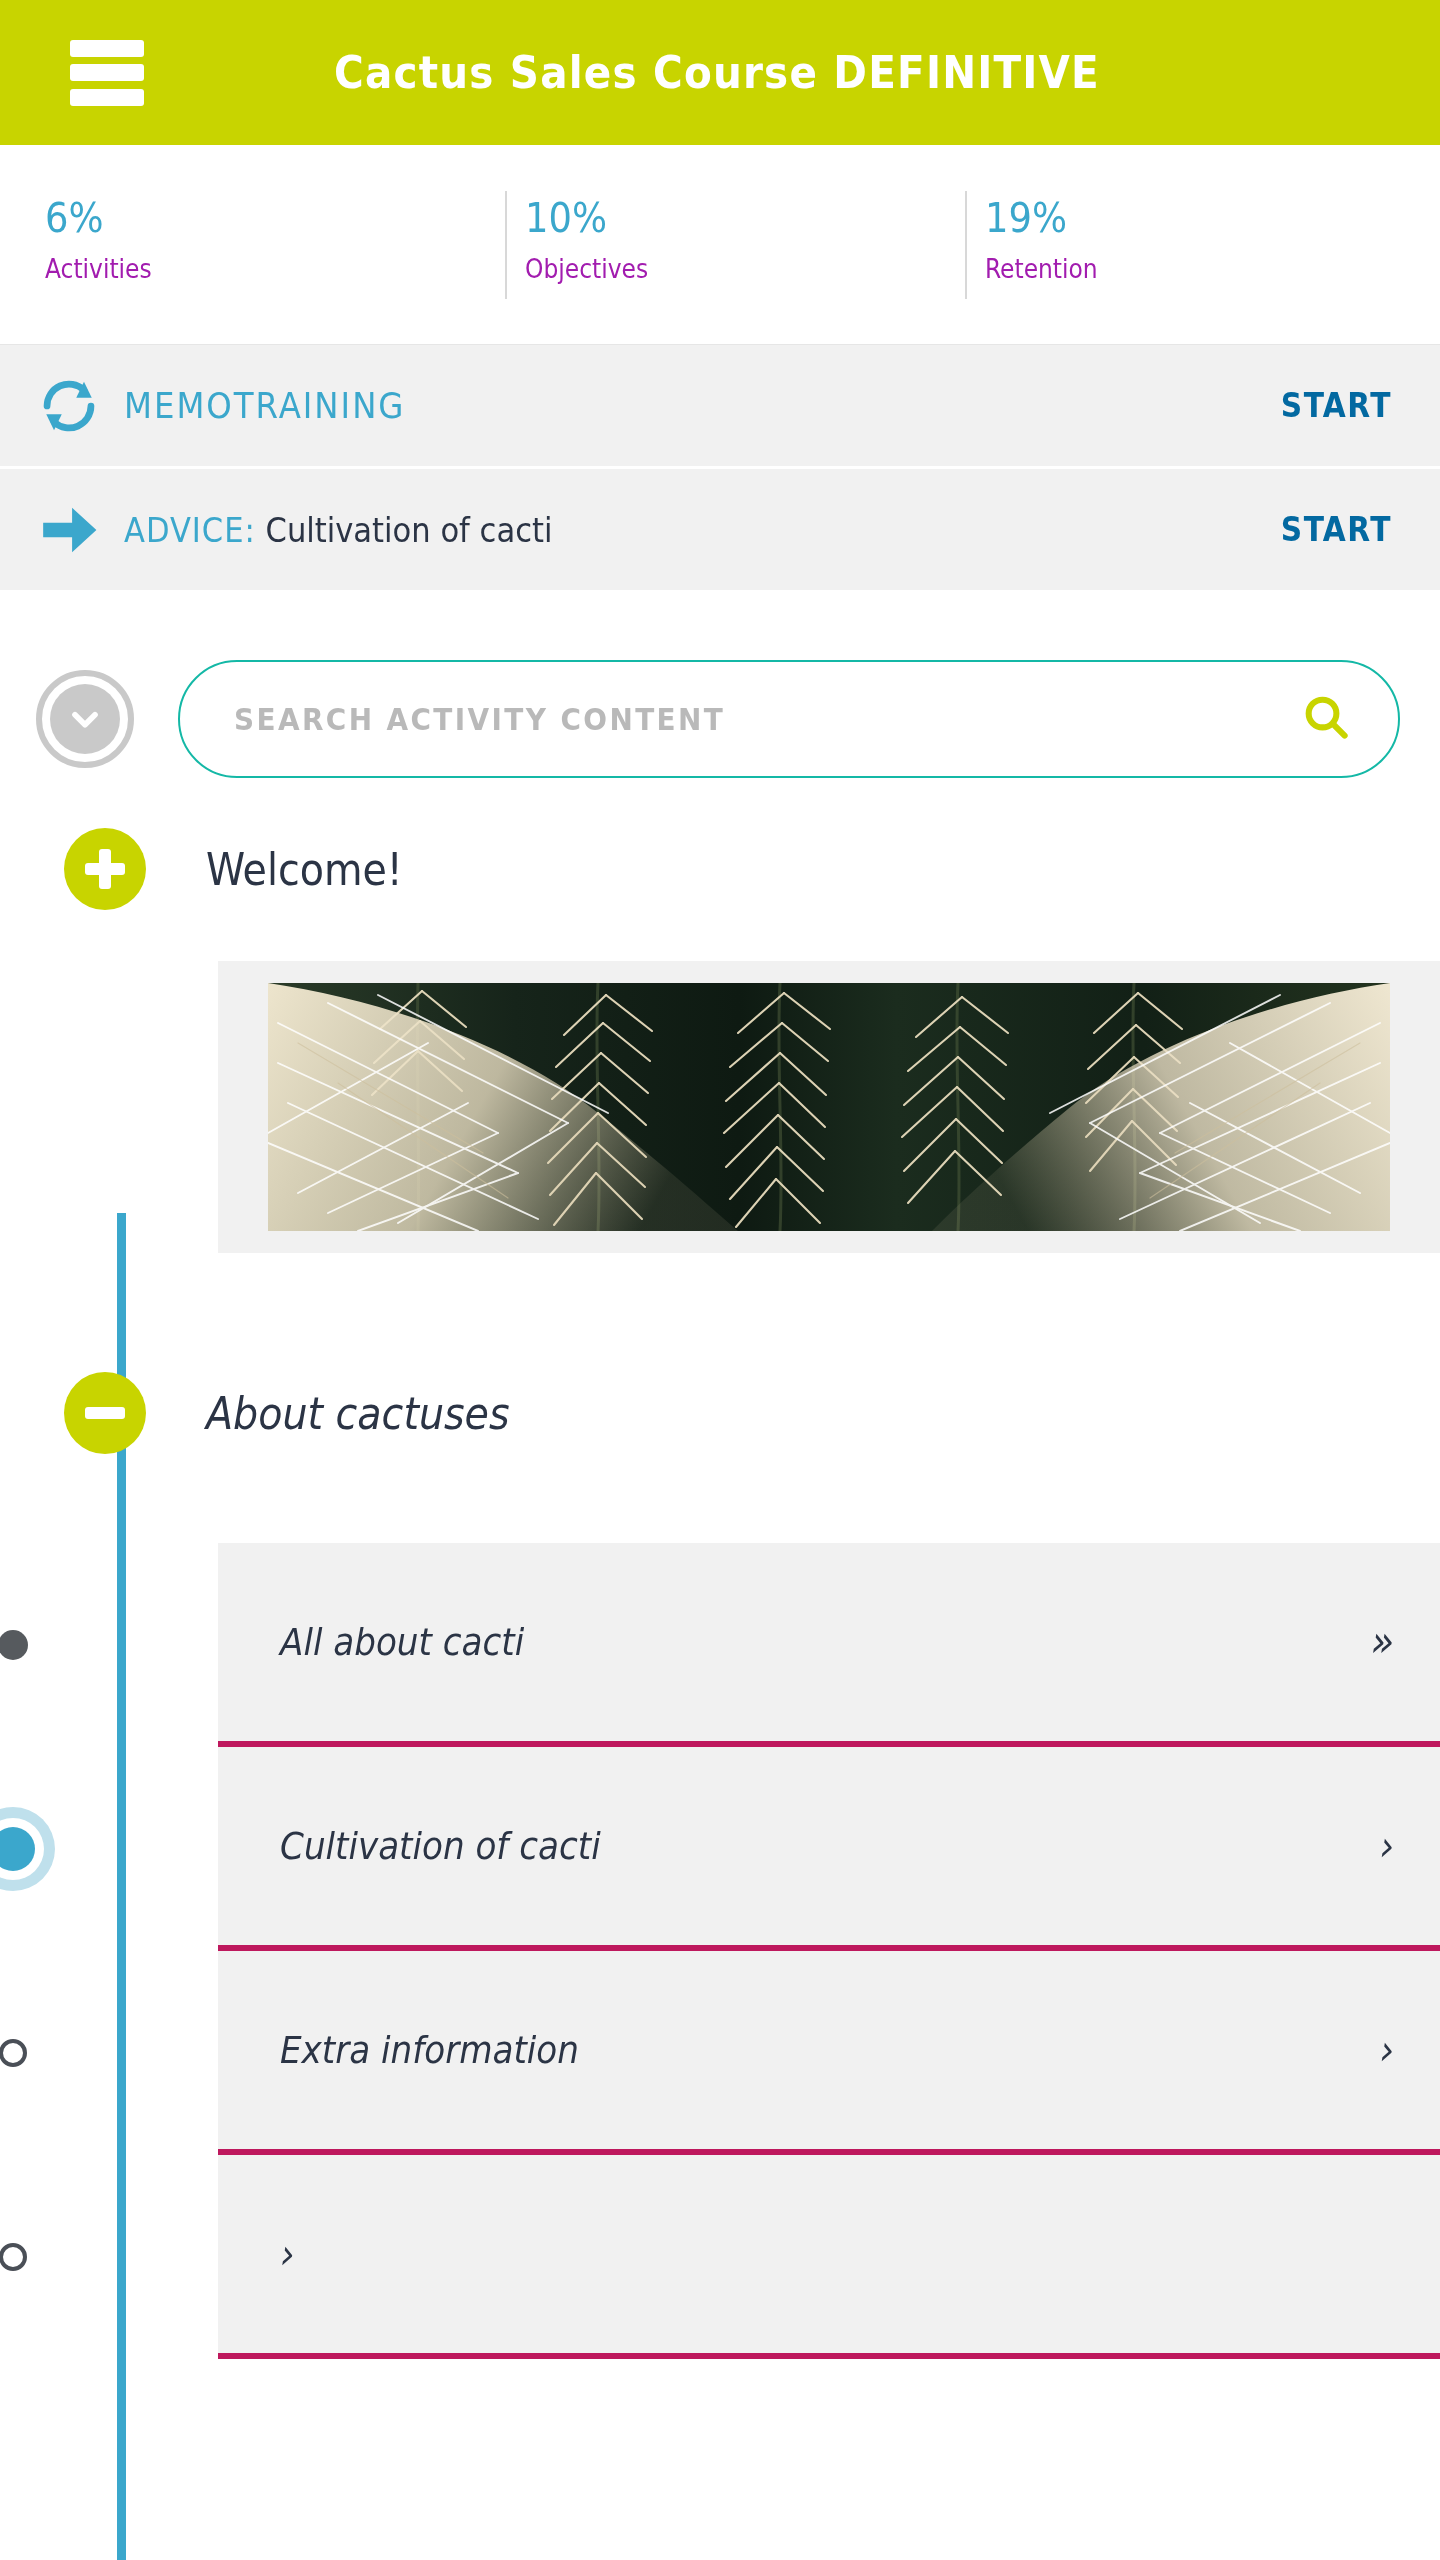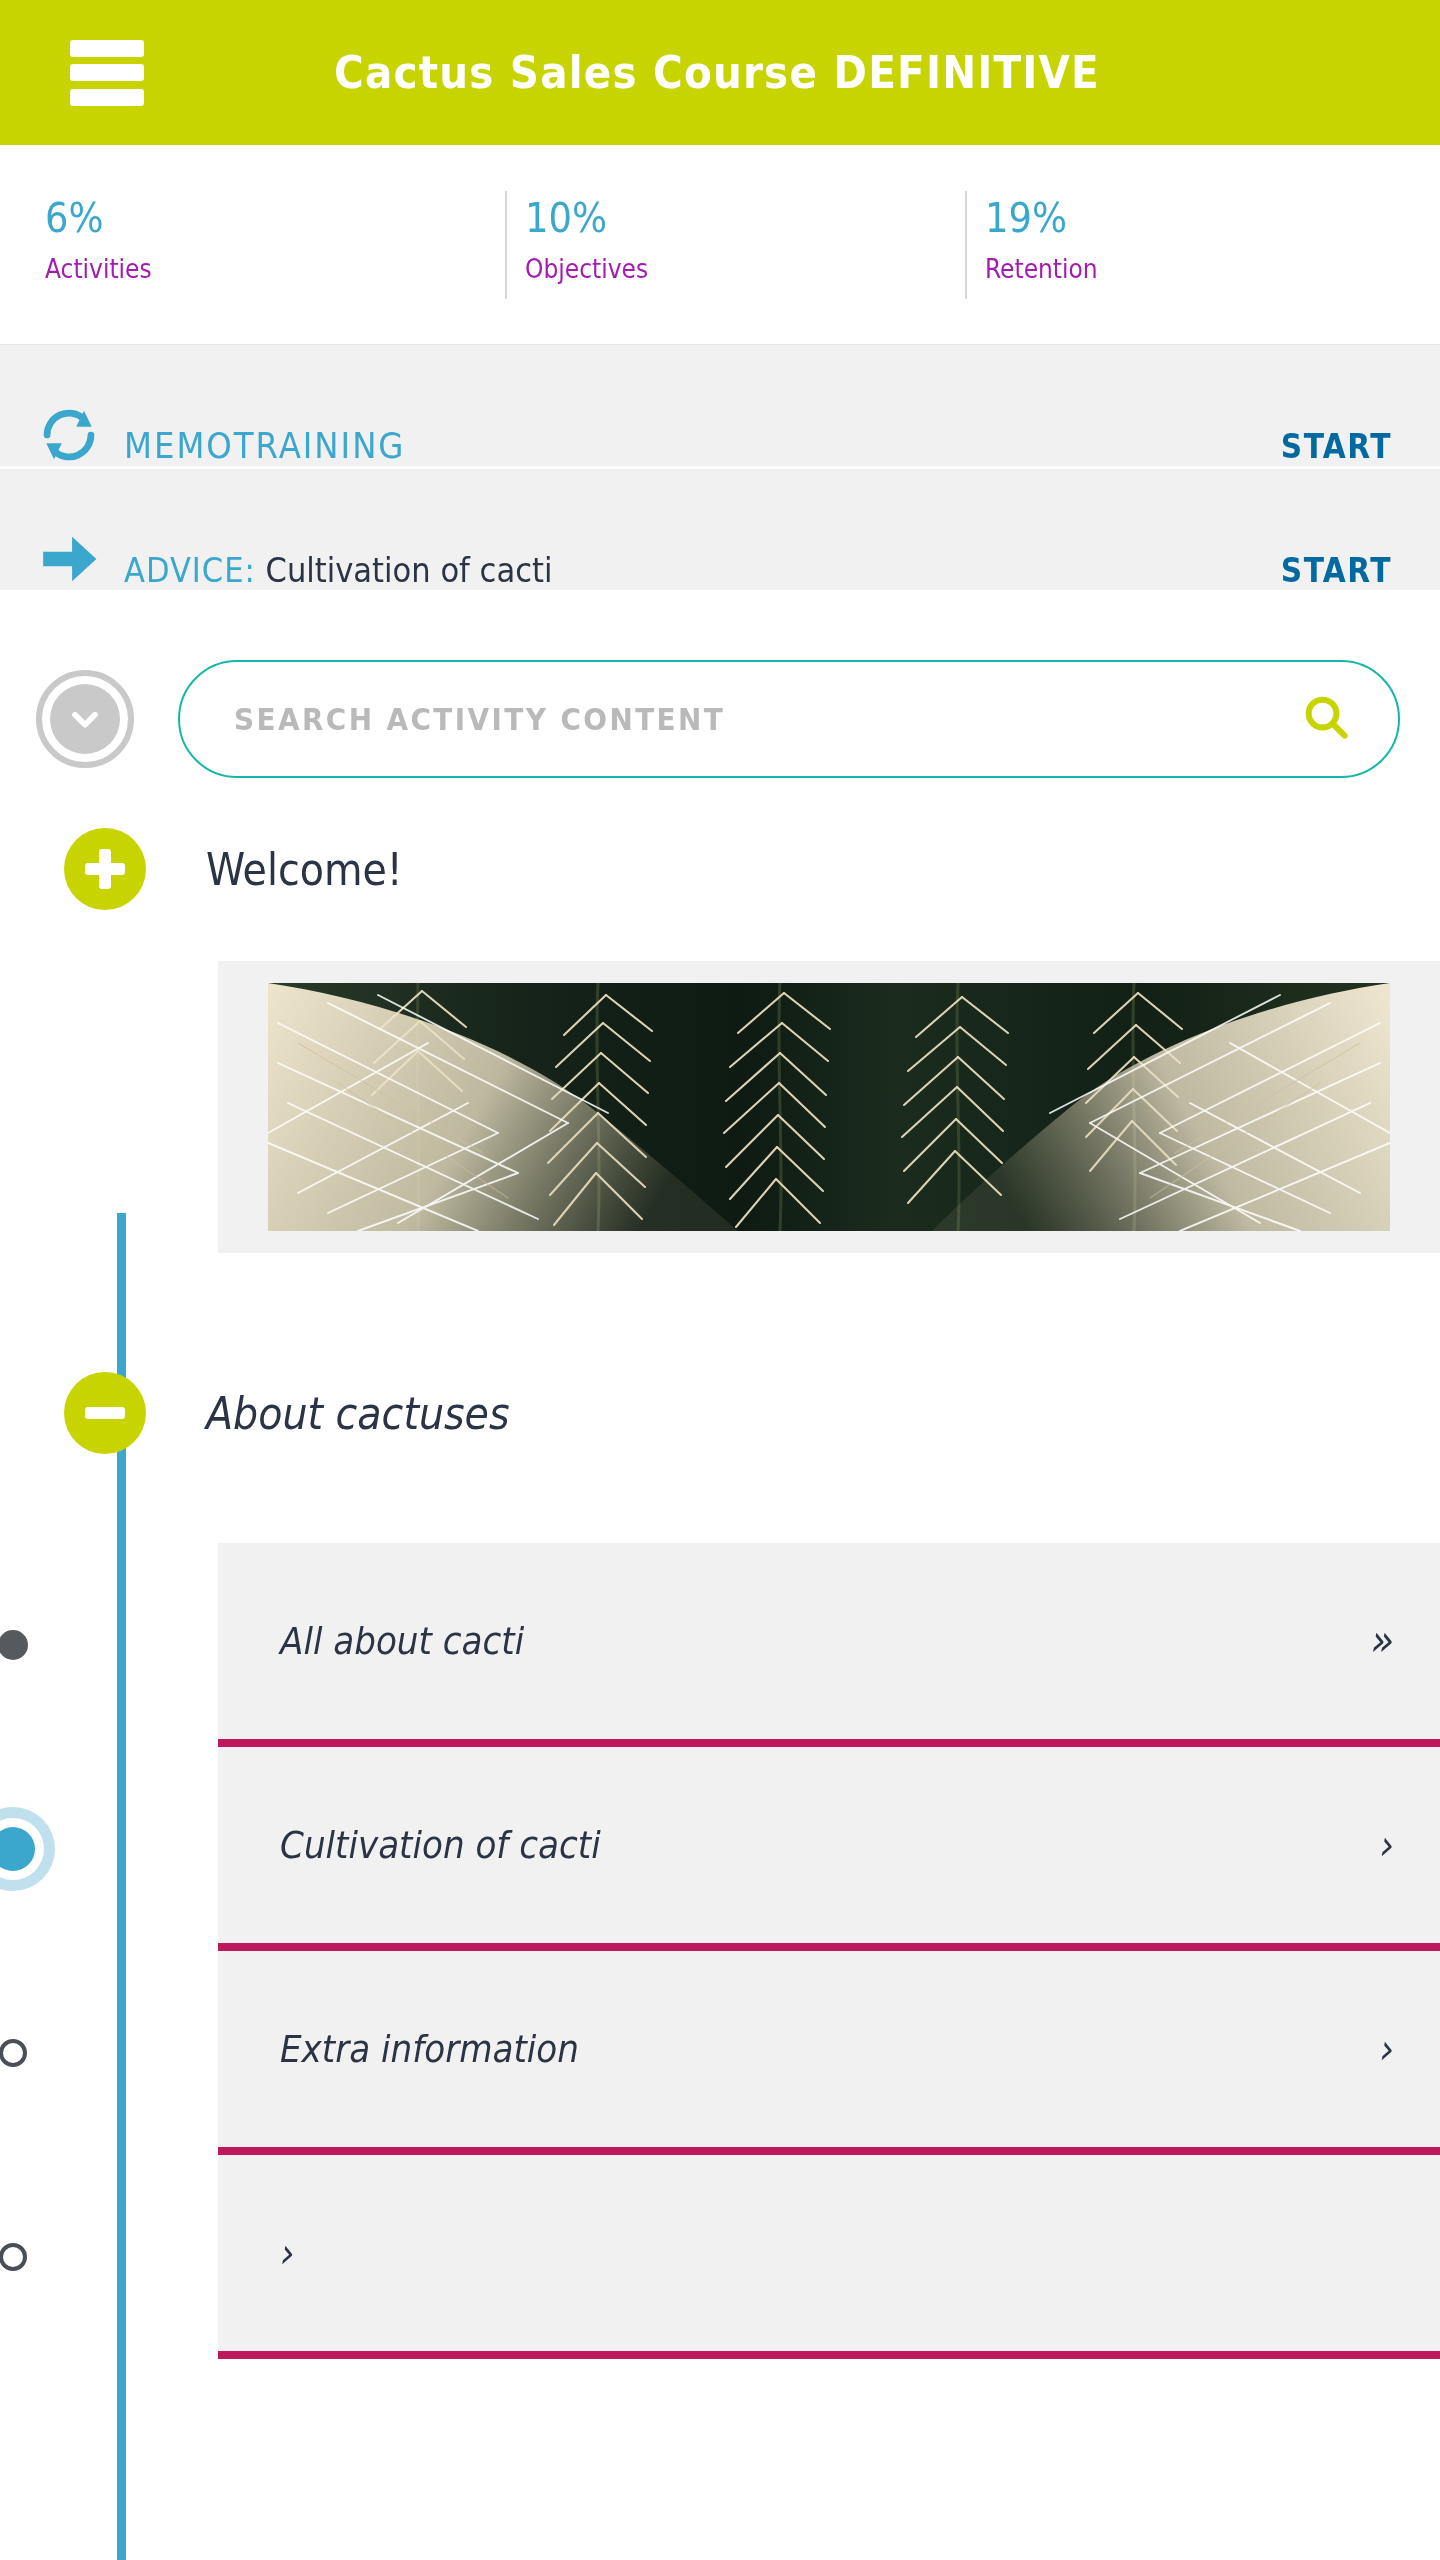--- a/index.html
+++ b/index.html
@@ -81,21 +81,21 @@
     font-size: 26px;
     line-height: 48px;
     font-weight: 400;
   }
 
   
   .action-row {
     height: 124px;
     background: #f1f1f1;
     display: flex;
-    align-items: flex-end;
+    align-items: center;
     padding: 0 32px 0 30px;
     border-bottom: 3px solid #ffffff;
   }
   .action-icon {
     width: 78px;
     flex: 0 0 78px;
     display: flex;
     align-items: center;
     justify-content: center;
     color: #3ba7cc;
@@ -321,21 +321,21 @@
     border-radius: 50%;
     background: #3ba7cc;
   }
   .item-body {
     flex: 1;
     background: #f1f1f1;
     align-self: stretch;
     display: flex;
     align-items: center;
     padding: 0 46px 0 62px;
-    border-bottom: 8px solid #be185d;
+    border-bottom: 6px solid #be185d;
     cursor: pointer;
   }
   .item-label {
     flex: 1;
     font-size: 38px;
     color: #2b3445;
   }
   .item-chev {
     font-size: 40px;
     color: #2b3445;

